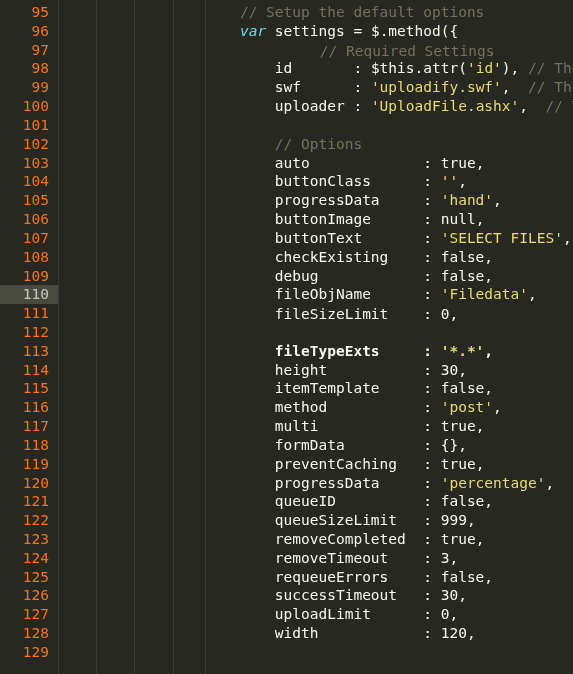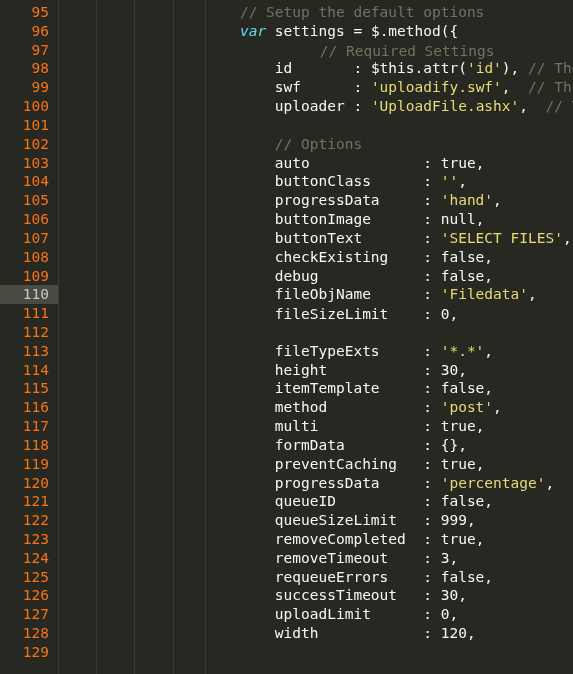--- a/index.html
+++ b/index.html
@@ -129,21 +129,21 @@
       <div class="code-row" style="top: 134.76px;"><span class="code-inner"><span class="t-plain">        </span><span class="t-comment">// Options</span></span></div>
       <div class="code-row" style="top: 153.58px;"><span class="code-inner"><span class="t-plain">        auto             : </span><span class="t-constant">true</span><span class="t-plain">,</span></span></div>
       <div class="code-row" style="top: 172.4px;"><span class="code-inner"><span class="t-plain">        buttonClass      : </span><span class="t-string">''</span><span class="t-plain">,</span></span></div>
       <div class="code-row" style="top: 191.22px;"><span class="code-inner"><span class="t-plain">        progressData     : </span><span class="t-string">'hand'</span><span class="t-plain">,</span></span></div>
       <div class="code-row" style="top: 210.04px;"><span class="code-inner"><span class="t-plain">        buttonImage      : </span><span class="t-constant">null</span><span class="t-plain">,</span></span></div>
       <div class="code-row" style="top: 247.68px;"><span class="code-inner"><span class="t-plain">        checkExisting    : </span><span class="t-constant">false</span><span class="t-plain">,</span></span></div>
       <div class="code-row" style="top: 228.86px;"><span class="code-inner"><span class="t-plain">        buttonText       : </span><span class="t-string">'SELECT FILES'</span><span class="t-plain">,</span></span></div>
       <div class="code-row" style="top: 266.5px;"><span class="code-inner"><span class="t-plain">        debug            : </span><span class="t-constant">false</span><span class="t-plain">,</span></span></div>
       <div class="code-row" style="top: 285.32px;"><span class="code-inner"><span class="t-plain">        fileObjName      : </span><span class="t-string">'Filedata'</span><span class="t-plain">,</span></span></div>
       <div class="code-row" style="top: 305px;"><span class="code-inner"><span class="t-plain">        fileSizeLimit    : </span><span class="t-number">0</span><span class="t-plain">,</span></span></div>
-      <div class="code-row" style="top: 341.78px;"><span class="code-inner"><span class="t-plain">        fileTypeExts     : </span><span class="t-string">'*.*'</span><span class="t-plain">,</span></span></div>
+      <div class="code-row" style="top: 341.78px; font-weight: bold;"><span class="code-inner"><span class="t-plain">        fileTypeExts     : </span><span class="t-string">'*.*'</span><span class="t-plain">,</span></span></div>
       <div class="code-row" style="top: 360.6px;"><span class="code-inner"><span class="t-plain">        height           : </span><span class="t-number">30</span><span class="t-plain">,</span></span></div>
       <div class="code-row" style="top: 379.42px;"><span class="code-inner"><span class="t-plain">        itemTemplate     : </span><span class="t-constant">false</span><span class="t-plain">,</span></span></div>
       <div class="code-row" style="top: 398.24px;"><span class="code-inner"><span class="t-plain">        method           : </span><span class="t-string">'post'</span><span class="t-plain">,</span></span></div>
       <div class="code-row" style="top: 417.06px;"><span class="code-inner"><span class="t-plain">        multi            : </span><span class="t-constant">true</span><span class="t-plain">,</span></span></div>
       <div class="code-row" style="top: 435.88px;"><span class="code-inner"><span class="t-plain">        formData         : {},</span></span></div>
       <div class="code-row" style="top: 473.52px;"><span class="code-inner"><span class="t-plain">        progressData     : </span><span class="t-string">'percentage'</span><span class="t-plain">,</span></span></div>
       <div class="code-row" style="top: 454.7px;"><span class="code-inner"><span class="t-plain">        preventCaching   : </span><span class="t-constant">true</span><span class="t-plain">,</span></span></div>
       <div class="code-row" style="top: 492.34px;"><span class="code-inner"><span class="t-plain">        queueID          : </span><span class="t-constant">false</span><span class="t-plain">,</span></span></div>
       <div class="code-row" style="top: 511.16px;"><span class="code-inner"><span class="t-plain">        queueSizeLimit   : </span><span class="t-number">999</span><span class="t-plain">,</span></span></div>
       <div class="code-row" style="top: 529.98px;"><span class="code-inner"><span class="t-plain">        removeCompleted  : </span><span class="t-constant">true</span><span class="t-plain">,</span></span></div>

